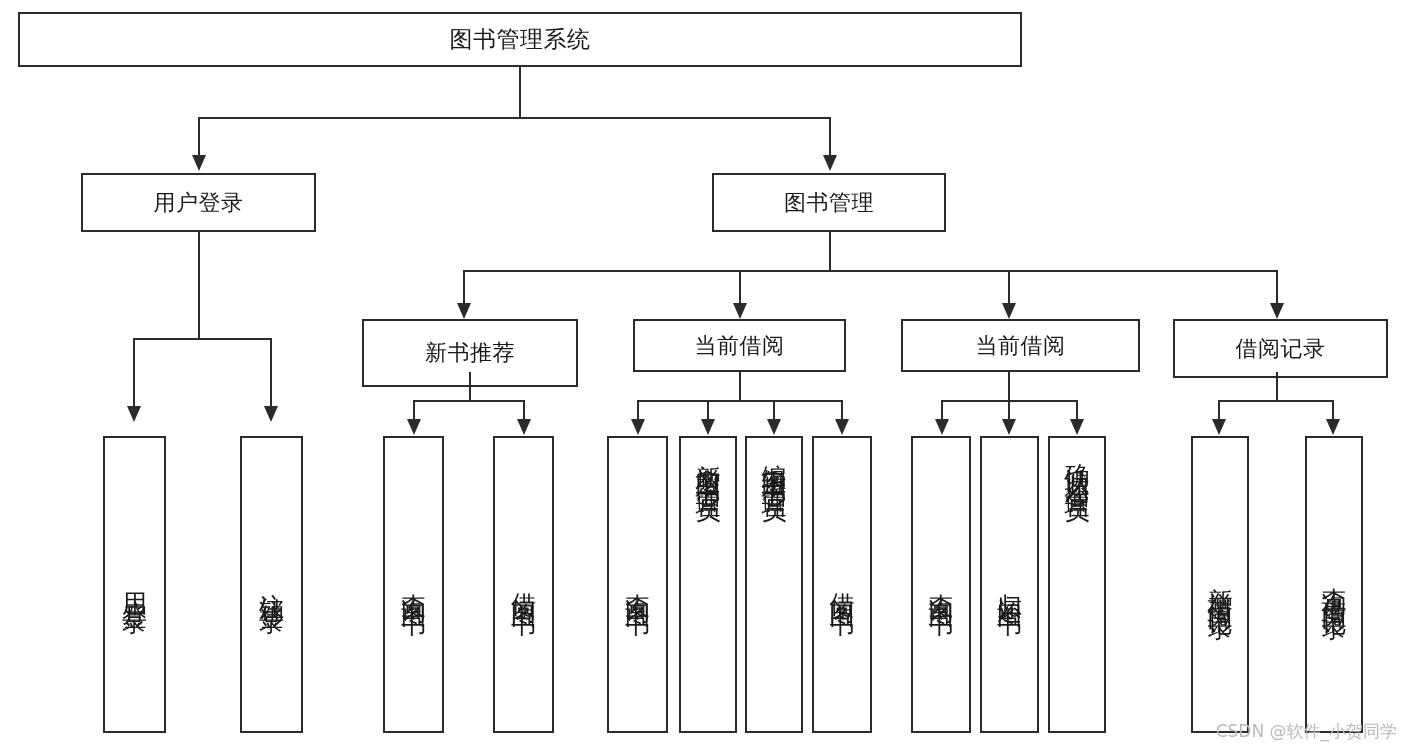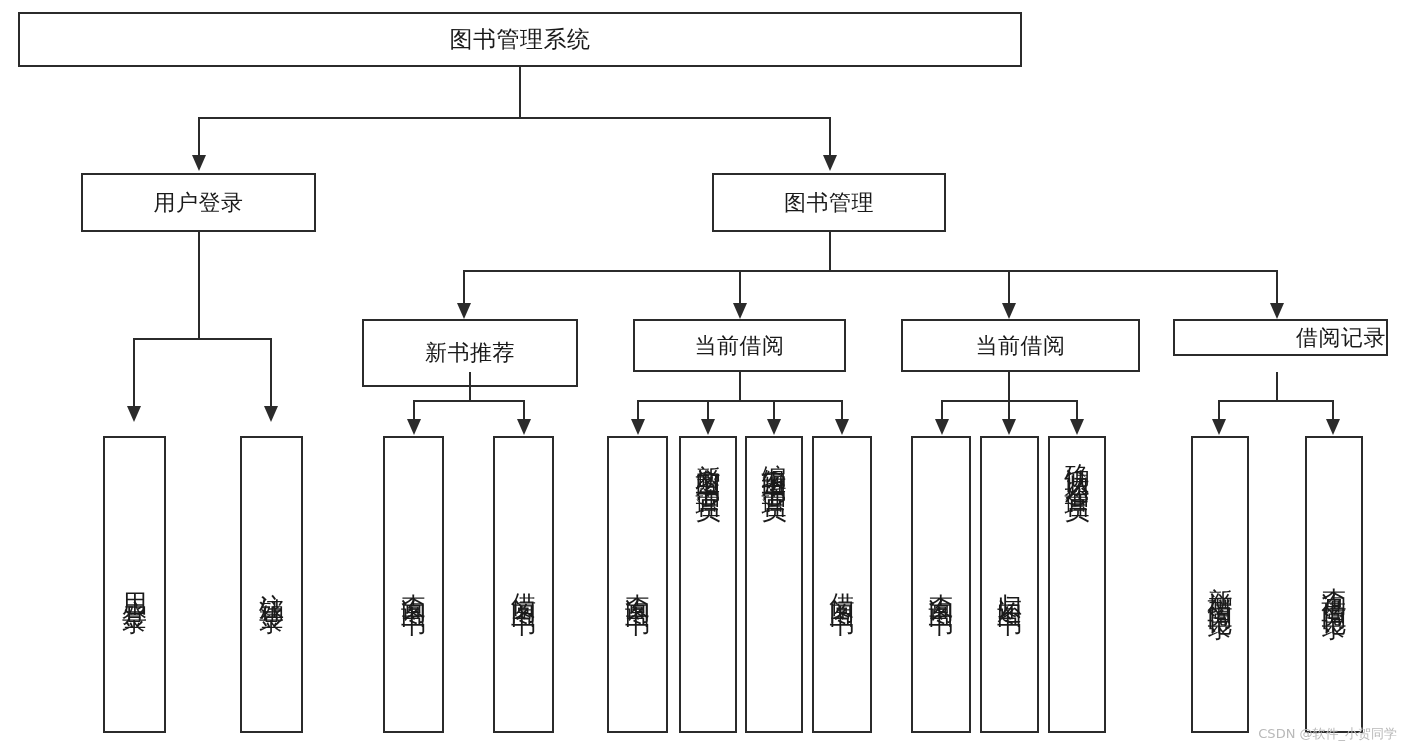--- a/index.html
+++ b/index.html
@@ -84,21 +84,21 @@
     border-left: 7px solid transparent;
     border-right: 7px solid transparent;
     border-top: 16px solid #2b2b2b;
   }
 
   
   #watermark {
     position: absolute;
     right: 8px;
     bottom: 4px;
-    font-size: 13px;
+    font-size: 17px;
     color: #b9b9b9;
     white-space: nowrap;
     font-family: "DejaVu Sans", "Liberation Sans", sans-serif;
     margin-left: 10px;
   }
 </style>
 </head>
 <body>
 
 <div id="canvas">
@@ -144,21 +144,21 @@
 
   <div class="node h-node" id="node-new-book" style="left:362px; top:319px; width:216px; height:68px;">
     <span class="lbl">新书推荐</span>
   </div>
   <div class="node h-node" id="node-book-borrow" style="left:633px; top:319px; width:213px; height:53px;">
     <span class="lbl">当前借阅</span>
   </div>
   <div class="node h-node" id="node-current-borrow" style="left:901px; top:319px; width:239px; height:53px;">
     <span class="lbl">当前借阅</span>
   </div>
-  <div class="node h-node" id="node-borrow-record" style="left:1173px; top:319px; width:215px; height:37px;justify-content:flex-end;">
+  <div class="node h-node" id="node-borrow-record" style="left:1173px; top:319px; width:215px; height:59px;">
     <span class="lbl">借阅记录</span>
   </div>
 
   <div class="vline" style="left:469px; top:372px; height:30px;"></div>
   <div class="hline" style="left:414px; top:400px; width:110px;"></div>
   <div class="vline" style="left:413px; top:400px; height:22px;"></div>
   <div class="arrow" style="left:407px; top:419px;"></div>
   <div class="vline" style="left:523px; top:400px; height:22px;"></div>
   <div class="arrow" style="left:517px; top:419px;"></div>
 

